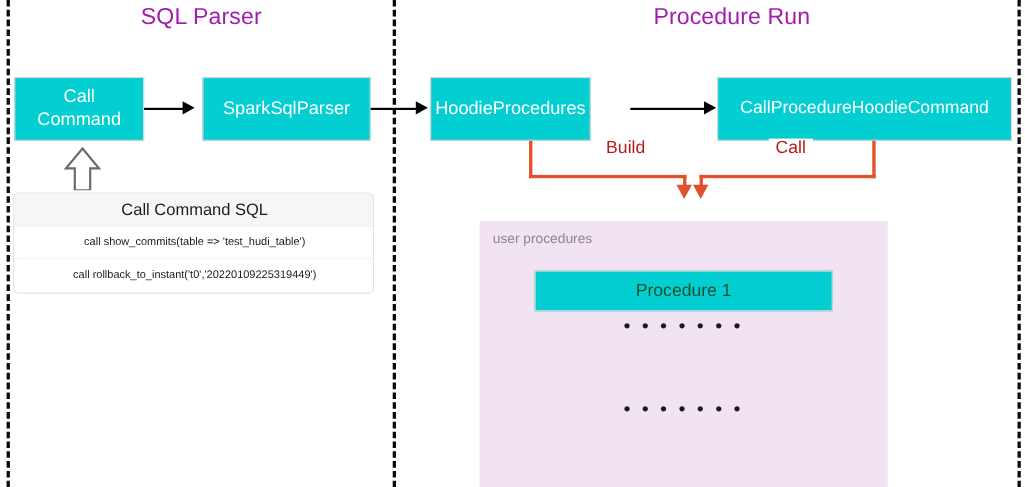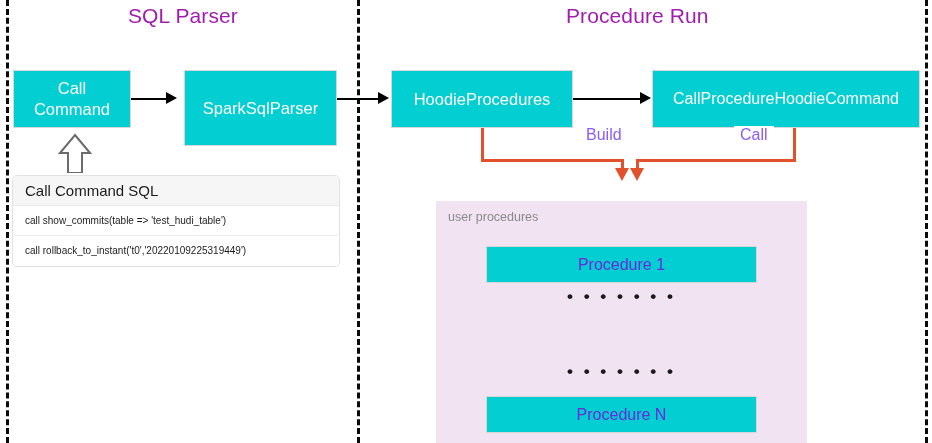--- a/index.html
+++ b/index.html
@@ -29,41 +29,41 @@
 
   
   .section-title{
     position:absolute;
     font-size:21px;
     color:#a21caf;
     white-space:nowrap;
     letter-spacing:0.1px;
   }
   #title-sql{left:128px;top:4px;}
-  #title-proc{left:566px;top:4px;}
+  #title-proc{left:594px;top:4px;}
 
   
   .tealbox{
     position:absolute;
     background:#00CED1;
     background:#03cfd3;
     border:1px solid #d8d8d8;
     box-sizing:border-box;
     color:#ffffff;
     display:flex;
     align-items:center;
     justify-content:center;
     text-align:center;
     font-size:16.5px;
     line-height:1.25;
     white-space:pre-line;
   }
   #box-call-command{left:13px;top:70px;width:118px;height:58px;}
-  #box-spark-parser{left:184px;top:70px;width:153px;height:76px;}
-  #box-hoodie-procedures{left:391px;top:70px;width:182px;height:58px;}
+  #box-spark-parser{left:184px;top:70px;width:153px;height:58px;}
+  #box-hoodie-procedures{left:391px;top:70px;width:146px;height:58px;}
   #box-call-proc-command{left:652px;top:70px;width:268px;height:58px;font-size:16px;}
 
   
   .blackline{
     position:absolute;
     height:0;
     border-top:2.4px solid #000000;
   }
   .arrowhead-r{
     position:absolute;
@@ -93,20 +93,21 @@
     position:absolute;
     left:12px;
     top:175px;
     width:328px;
     border:1px solid #e2e2e2;
     border-radius:5px;
     box-sizing:border-box;
     overflow:hidden;
     background:#ffffff;
     box-shadow:0 0 0 0 rgba(0,0,0,0);
+    text-align:center;
   }
   .sql-row{
     box-sizing:border-box;
     padding:6px 10px 6px 12px;
     font-size:10px;
     color:#1b1b1b;
     border-bottom:1px solid #eaeaea;
     white-space:nowrap;
     overflow:hidden;
   }
@@ -125,25 +126,24 @@
   .sql-row:last-child{border-bottom:none;}
 
   
   .orange-seg{
     position:absolute;
     background:#E1512B;
   }
   .orange-label{
     position:absolute;
     font-size:16px;
-    color:#8b5cf6;
+    color:#b91c1c;
     background:#ffffff;
     padding:0 6px;
     white-space:nowrap;
-    margin-left:35px;
   }
   .orange-head{
     position:absolute;
     width:0;height:0;
     border-left:7.5px solid transparent;
     border-right:7.5px solid transparent;
     border-top:13px solid #E1512B;
   }
 
   
@@ -165,21 +165,21 @@
     color:#8a8a8a;
   }
   .proc-box{
     position:absolute;
     left:50px;
     width:271px;
     height:37px;
     background:#03cfd3;
     border:1px solid #d6d6d6;
     box-sizing:border-box;
-    color:#6d28d9;
+    color:#14532d;
     font-size:16px;
     display:flex;
     align-items:center;
     justify-content:center;
   }
   #proc-1{top:45px;}
   #proc-2{top:120px;}
   #proc-n{top:195px;}
   .proc-dots{
     position:absolute;
@@ -250,16 +250,15 @@
   <div id="procedures-panel">
     <div id="procedures-caption">user procedures</div>
 
     <div class="proc-box" id="proc-1">Procedure 1</div>
 
     <div class="proc-dots" id="dots-1">• • • • • • •</div>
 
 
     <div class="proc-dots" id="dots-2">• • • • • • •</div>
 
-    <div class="proc-box" id="proc-n">Procedure N</div>
   </div>
 
 </div>
 
 </body></html>

